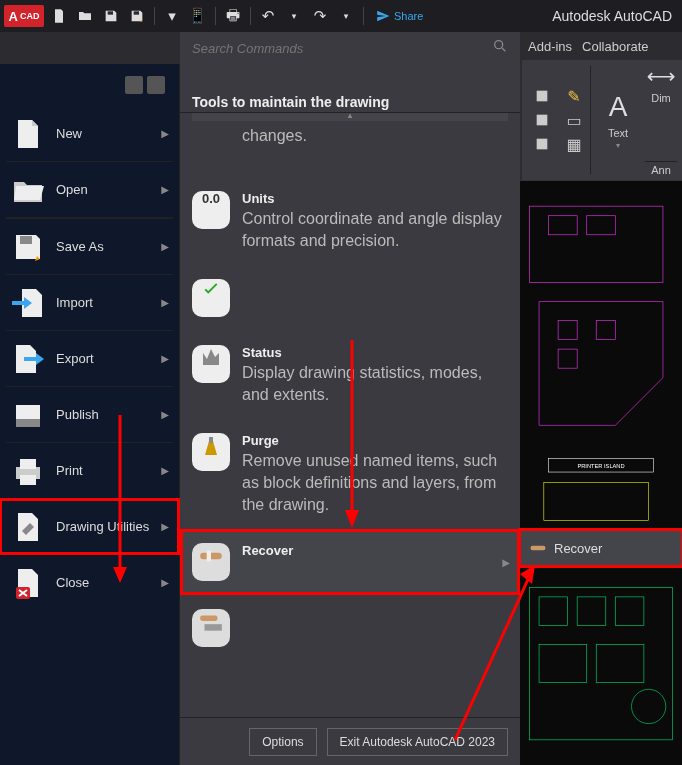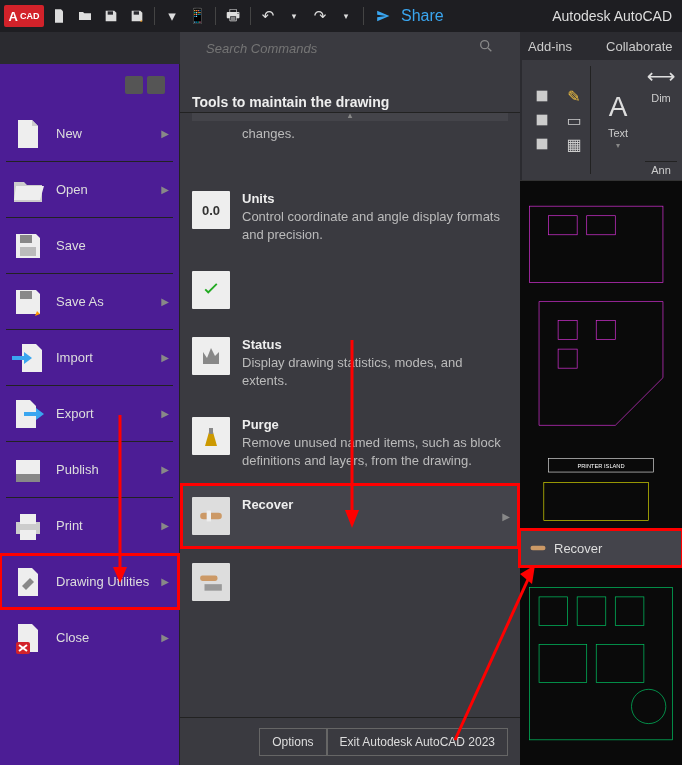--- a/index.html
+++ b/index.html
@@ -3,61 +3,61 @@
 <meta charset="utf-8">
 <style>
 * { margin: 0; padding: 0; box-sizing: border-box; font-family: "Segoe UI", Arial, sans-serif; }
 body { width: 682px; height: 765px; background: #2b2b30; color: #ccc; overflow: hidden; position: relative; }
 
 .topbar { height: 32px; background: #1e1e22; display: flex; align-items: center; padding: 0 4px; gap: 4px; }
 .logo { width: 40px; height: 22px; background: #d2222a; color: #fff; font-size: 9px; font-weight: bold; display: flex; align-items: center; justify-content: center; border-radius: 2px; }
 .logo-a { font-size: 13px; margin-right: 2px; }
 .tb-icon { width: 22px; height: 22px; display: flex; align-items: center; justify-content: center; color: #ddd; font-size: 15px; }
 .tb-sep { width: 1px; height: 18px; background: #444; margin: 0 2px; }
-.share { color: #3aa6f0; font-size: 16px; margin-left: 6px; display: flex; align-items: center; gap: 11px; }
+.share { color: #3aa6f0; font-size: 11px; margin-left: 6px; display: flex; align-items: center; gap: 4px; }
 .app-title { margin-left: auto; color: #ddd; font-size: 14px; padding-right: 6px; }
 
-.ribbon-tabs { position: absolute; top: 32px; right: 0; width: 160px; height: 28px; display: flex; gap: 34px; padding-left: 6px; align-items: center; font-size: 13px; color: #ccc; }
+.ribbon-tabs { position: absolute; top: 32px; right: 0; width: 160px; height: 28px; display: flex; gap: 10px; padding-left: 6px; align-items: center; font-size: 13px; color: #ccc; }
 
 .ribbon { position: absolute; top: 60px; right: 0; width: 160px; height: 120px; background: #3a3a40; display: flex; }
 .ribbon-col { display: flex; flex-direction: column; align-items: center; justify-content: center; padding: 4px; gap: 2px; }
 .ribbon-mini { width: 22px; height: 22px; display: flex; align-items: center; justify-content: center; color: #ccc; }
 .ribbon-big { font-size: 28px; color: #ddd; }
 .ribbon-label { font-size: 11px; color: #ccc; text-align: center; margin-top: 2px; }
 
-.search-bar { position: absolute; top: 32px; left: 180px; width: 340px; height: 32px; background: #3a3a40; display: flex; align-items: center; padding: 0 26px; }
+.search-bar { position: absolute; top: 32px; left: 180px; width: 340px; height: 32px; background: #3a3a40; display: flex; align-items: center; padding: 0 12px; }
 .search-bar input { flex: 1; background: transparent; border: none; color: #ccc; font-size: 13px; font-style: italic; outline: none; }
 
-.left-menu { position: absolute; top: 64px; left: 0; width: 180px; bottom: 0; background: #4c1d95; border-right: 1px solid #222; }
+.left-menu { position: absolute; top: 64px; left: 0; width: 180px; bottom: 0; background: #0f172a; border-right: 1px solid #222; }
 .left-menu-header { height: 42px; display: flex; align-items: center; justify-content: flex-end; padding-right: 14px; gap: 4px; }
 .mini-icon { width: 18px; height: 18px; background: #555; border-radius: 2px; }
 .menu-item { height: 55px; display: flex; align-items: center; padding: 0 10px; gap: 10px; position: relative; }
 .menu-item.highlight { outline: 3px solid #f00; outline-offset: -2px; }
 .menu-icon { width: 36px; height: 36px; display: flex; align-items: center; justify-content: center; flex-shrink: 0; }
 .menu-icon svg { width: 36px; height: 36px; }
 .menu-label { color: #ddd; font-size: 13px; line-height: 1.2; }
 .menu-arrow { margin-left: auto; color: #888; font-size: 10px; }
 .menu-sep { height: 1px; background: #222; margin: 0 6px; }
 
 .middle-panel { position: absolute; top: 64px; left: 180px; width: 340px; bottom: 0; background: #3a3a40; display: flex; flex-direction: column; }
 .middle-title { padding: 30px 12px 2px; color: #eee; font-size: 14px; font-weight: 600; border-bottom: 1px solid #222; }
 .scroll-notch { height: 8px; background: #44444a; margin: 0 12px; position: relative; }
 .scroll-notch::after { content: "▴"; position: absolute; left: 50%; top: -3px; transform: translateX(-50%); font-size: 9px; color: #888; }
 .tool-list { flex: 1; overflow: hidden; padding-bottom: 4px; }
 .tool-item { display: flex; padding: 14px 12px 14px 12px; gap: 12px; position: relative; }
 .tool-item.truncated { padding-top: 4px; }
 .tool-item.highlight-box { outline: 3px solid #f00; outline-offset: -3px; background: #44444b; }
-.tool-icon { width: 38px; height: 38px; flex-shrink: 0; display: flex; align-items: center; justify-content: center; background: #eee; border-radius: 1px; }
+.tool-icon { width: 38px; height: 38px; flex-shrink: 0; display: flex; align-items: flex-start; justify-content: center; background: #eee; border-radius: 10px; }
 .tool-icon.blank { background: transparent; }
 .tool-text { flex: 1; }
 .tool-title { color: #eee; font-size: 13px; font-weight: 600; margin-bottom: 2px; }
-.tool-desc { color: #bbb; font-size: 13px; line-height: 1.35; }
+.tool-desc { color: #bbb; font-size: 16px; line-height: 1.35; }
 .tool-arrow { position: absolute; right: 10px; top: 50%; transform: translateY(-50%); color: #888; font-size: 10px; }
 
-.bottom-btns { height: 48px; display: flex; align-items: center; justify-content: flex-end; padding: 0 12px; border-top: 1px solid #222; }
+.bottom-btns { height: 48px; display: flex; align-items: center; justify-content: flex-end; gap: 10px; padding: 0 12px; border-top: 1px solid #222; }
 .btn { border: 1px solid #666; background: #3a3a40; color: #ddd; font-size: 12px; padding: 6px 12px; }
 
 .submenu { position: absolute; top: 530px; left: 520px; width: 162px; background: #3a3a40; outline: 3px solid #f00; outline-offset: -1px; z-index: 10; }
 .submenu-item { height: 36px; display: flex; align-items: center; padding: 0 8px; gap: 6px; font-size: 13px; color: #ddd; }
 .submenu-item:first-child { background: #44444b; }
 .sm-icon { width: 20px; height: 20px; display: flex; align-items: center; justify-content: center; }
 
 .canvas { position: absolute; top: 180px; left: 520px; right: 0; bottom: 0; background: #0a0a0a; border-top: 1px solid #333; overflow: hidden; }
 .canvas svg { width: 100%; height: 100%; }
 
@@ -186,30 +186,20 @@
     <div class="menu-icon">
         <svg viewBox="0 0 36 36">
           <path fill="#ccc" d="M4 10h10l3 3h15v17H4z"></path>
           <path fill="#eee" d="M6 14h28l-4 14H4z"></path>
         </svg>
       </div>
     <span class="menu-label">Open</span>
     <span class="menu-arrow">▶</span>
   </div>
   <div class="menu-sep"></div>
-  <div class="menu-item">
-    <div class="menu-icon">
-        <svg viewBox="0 0 36 36">
-          <path fill="#eee" d="M6 6h20l4 4v20H6z"></path>
-          <rect x="10" y="7" width="12" height="8" fill="#888"></rect>
-          <rect x="10" y="19" width="16" height="9" fill="#bbb"></rect>
-        </svg>
-      </div>
-    <span class="menu-label">Save</span>
-  </div>
   <div class="menu-sep"></div>
   <div class="menu-item">
     <div class="menu-icon">
         <svg viewBox="0 0 36 36">
           <path fill="#eee" d="M6 6h20l4 4v20H6z"></path>
           <rect x="10" y="7" width="12" height="8" fill="#888"></rect>
           <path fill="#f90" d="M20 20l10 10-5 2 2-5z"></path>
         </svg>
       </div>
     <span class="menu-label">Save As</span>

